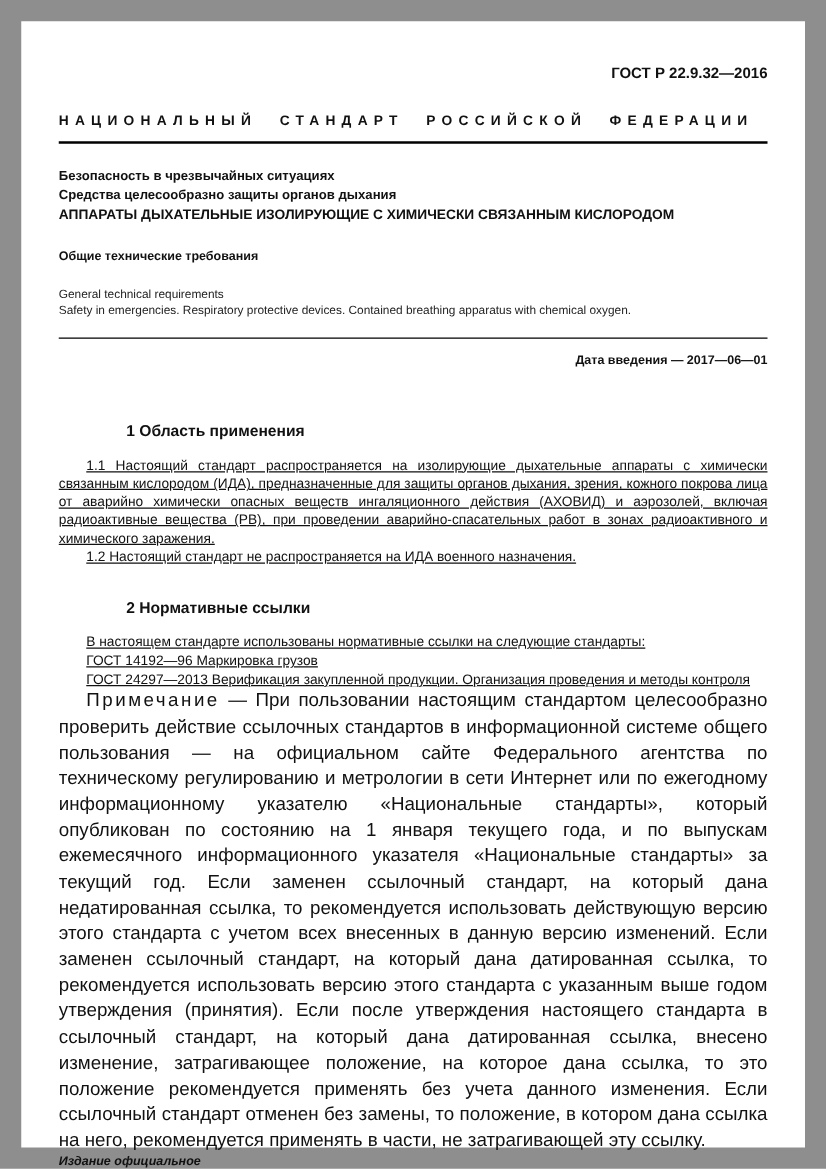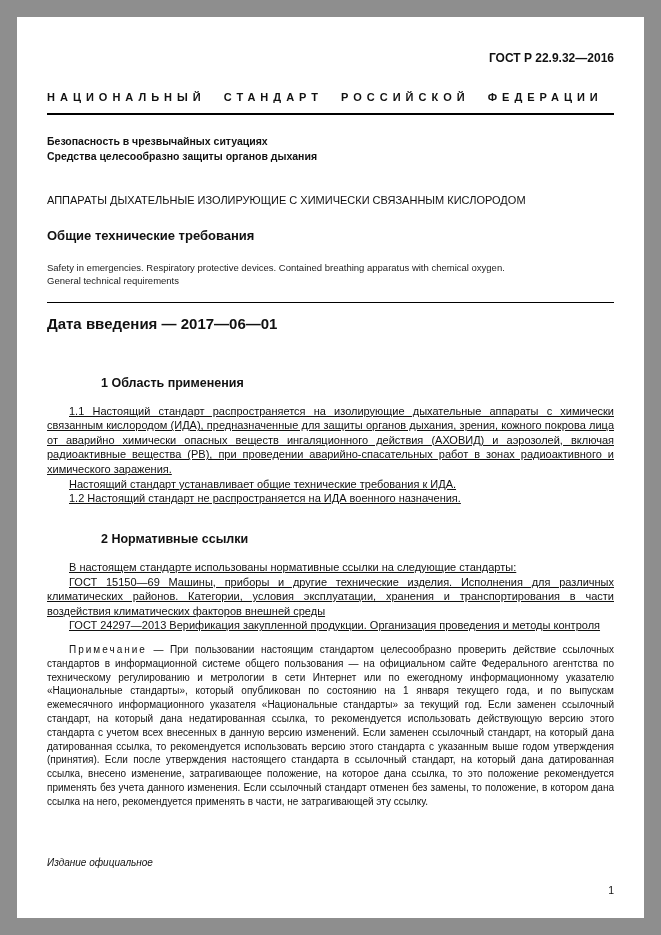--- a/index.html
+++ b/index.html
@@ -38,56 +38,56 @@
     height: 0;
   }
   .rule-thin {
     margin-top: 14px;
     border-top: 1px solid #000;
     height: 0;
   }
   .title-block { }
   .t-sub1 { margin-top: 20px; font-weight: bold; font-size: 10.5px; }
   .t-sub2 { margin-top: 3px;  font-weight: bold; font-size: 10.5px; }
-  .t-main { margin-top: 32px; font-weight: normal; font-size: 11px; }
-  .t-subtitle { margin-top: 22px; font-weight: bold; font-size: 13px; }
+  .t-main { margin-top: 4px; font-weight: bold; font-size: 11px; }
+  .t-subtitle { margin-top: 22px; font-weight: bold; font-size: 10px; }
   .t-english { margin-top: 18px; font-size: 9.5px; line-height: 1.4; color: #222; }
   .eff-date {
     margin-top: 12px;
+    text-align: right;
     font-weight: bold;
-    font-size: 15px;
+    font-size: 10px;
   }
   .section-heading {
     font-weight: bold;
     font-size: 12.5px;
     margin-left: 54px;
   }
   .sec1-heading { margin-top: 44px; }
   .sec2-heading { margin-top: 26px; }
   .body-p {
     font-size: 11px;
     line-height: 1.33;
     text-align: justify;
     text-indent: 22px;
     text-decoration: underline;
   }
   .first-after-heading { margin-top: 14px; }
   .note {
-    margin-top: 10px;
-    font-size: 10px;
+    font-size: 15px;
     line-height: 1.38;
     text-align: justify;
     text-indent: 22px;
   }
   .note-label { letter-spacing: 2px; }
   .footer {
     margin-top: auto;
   }
   .edition-note {
-    font-weight: normal;
+    font-weight: bold;
     font-style: italic;
     font-size: 10px;
   }
   .page-number {
     margin-top: 16px;
     margin-bottom: 4px;
     text-align: right;
     font-size: 10.5px;
   }
 </style>
@@ -101,37 +101,36 @@
   <div class="banner">НАЦИОНАЛЬНЫЙ СТАНДАРТ РОССИЙСКОЙ ФЕДЕРАЦИИ</div>
 
   <div class="rule-thick"></div>
 
   <div class="title-block">
     <div class="t-sub1">Безопасность в чрезвычайных ситуациях</div>
     <div class="t-sub2">Средства целесообразно защиты органов дыхания</div>
     <div class="t-main">АППАРАТЫ ДЫХАТЕЛЬНЫЕ ИЗОЛИРУЮЩИЕ С ХИМИЧЕСКИ СВЯЗАННЫМ КИСЛОРОДОМ</div>
     <div class="t-subtitle">Общие технические требования</div>
     <div class="t-english">
+      <div>General technical requirements</div>
       <div>Safety in emergencies. Respiratory protective devices. Contained breathing apparatus with chemical oxygen.</div>
-      <div>General technical requirements</div>
     </div>
   </div>
 
   <div class="rule-thin"></div>
 
   <div class="eff-date">Дата введения — 2017—06—01</div>
 
   <div class="section-heading sec1-heading">1  Область применения</div>
   <p class="body-p first-after-heading">1.1  Настоящий стандарт распространяется на изолирующие дыхательные аппараты с химически связанным кислородом (ИДА), предназначенные для защиты органов дыхания, зрения, кожного покрова лица от аварийно химически опасных веществ ингаляционного действия (АХОВИД) и аэрозолей, включая радиоактивные вещества (РВ), при проведении аварийно-спасательных работ в зонах радиоактивного и химического заражения.</p>
-  <p class="body-p">Настоящий стандарт устанавливает общие технические требования к ИДА.</p>
   <p class="body-p">1.2  Настоящий стандарт не распространяется на ИДА военного назначения.</p>
 
   <div class="section-heading sec2-heading">2  Нормативные ссылки</div>
   <p class="body-p first-after-heading">В настоящем стандарте использованы нормативные ссылки на следующие стандарты:</p>
-  <p class="body-p">ГОСТ 15150—69 Машины, приборы и другие технические изделия. Исполнения для различных климатических районов. Категории, условия эксплуатации, хранения и транспортирования в части воздействия климатических факторов внешней среды</p>
+  <p class="body-p">ГОСТ 14192—96 Маркировка грузов</p>
   <p class="body-p">ГОСТ 24297—2013 Верификация закупленной продукции. Организация проведения и методы контроля</p>
 
   <p class="note"><span class="note-label">Примечание</span><span> — При пользовании настоящим стандартом целесообразно проверить действие ссылочных стандартов в информационной системе общего пользования — на официальном сайте Федерального агентства по техническому регулированию и метрологии в сети Интернет или по ежегодному информационному указателю «Национальные стандарты», который опубликован по состоянию на 1 января текущего года, и по выпускам ежемесячного информационного указателя «Национальные стандарты» за текущий год. Если заменен ссылочный стандарт, на который дана недатированная ссылка, то рекомендуется использовать действующую версию этого стандарта с учетом всех внесенных в данную версию изменений. Если заменен ссылочный стандарт, на который дана датированная ссылка, то рекомендуется использовать версию этого стандарта с указанным выше годом утверждения (принятия). Если после утверждения настоящего стандарта в ссылочный стандарт, на который дана датированная ссылка, внесено изменение, затрагивающее положение, на которое дана ссылка, то это положение рекомендуется применять без учета данного изменения. Если ссылочный стандарт отменен без замены, то положение, в котором дана ссылка на него, рекомендуется применять в части, не затрагивающей эту ссылку.</span></p>
 
   <div class="footer">
     <div class="edition-note">Издание официальное</div>
     <div class="page-number">1</div>
   </div>
 
 </div>

